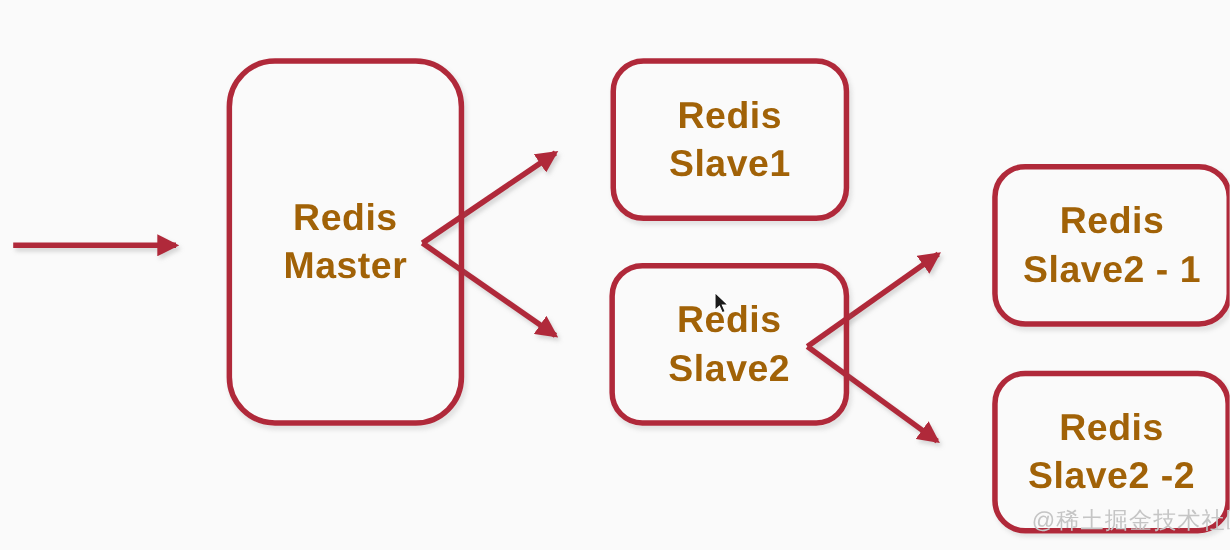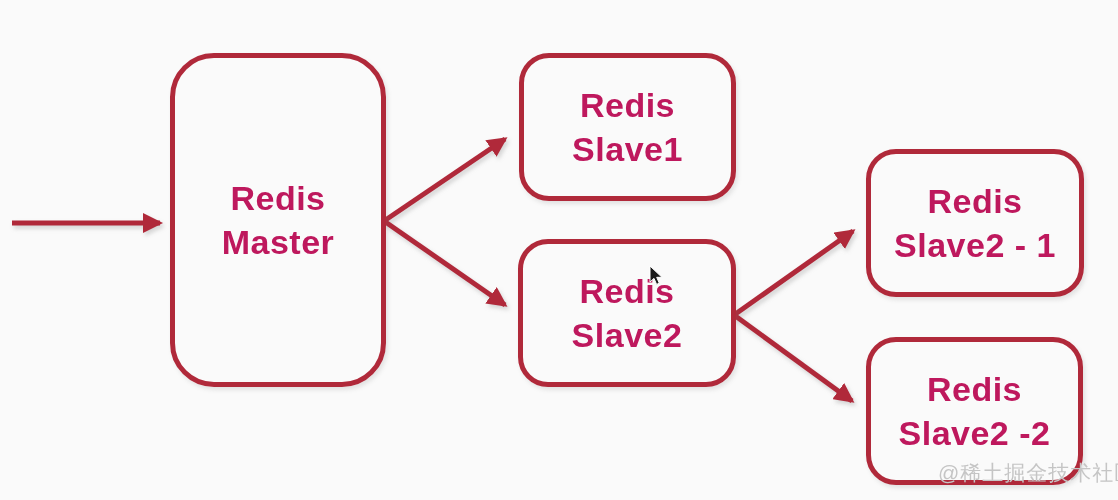--- a/index.html
+++ b/index.html
@@ -17,27 +17,28 @@
   }
   .node {
     position: absolute;
     box-sizing: border-box;
     border: 5px solid #b0293a;
     background: transparent;
     display: flex;
     align-items: center;
     justify-content: center;
     text-align: center;
-    color: #be185d;
+    color: #a16207;
     font-size: 34px;
     font-weight: 600;
     line-height: 1.3;
     white-space: pre-line;
     box-shadow: 2px 3px 4px rgba(120,120,120,0.18);
     letter-spacing: 0.5px;
+    margin-left: 36px;
   }
   #node-master   { left: 170px; top: 53px;  width: 216px; height: 334px; border-radius: 44px; }
   #node-slave1   { left: 519px; top: 53px;  width: 217px; height: 148px; border-radius: 30px; }
   #node-slave2   { left: 518px; top: 239px; width: 218px; height: 148px; border-radius: 30px; }
   #node-slave2-1 { left: 866px; top: 149px; width: 218px; height: 148px; border-radius: 30px; }
   #node-slave2-2 { left: 866px; top: 337px; width: 217px; height: 148px; border-radius: 30px; }
 
   #edges-svg {
     position: absolute;
     left: 0; top: 0;

